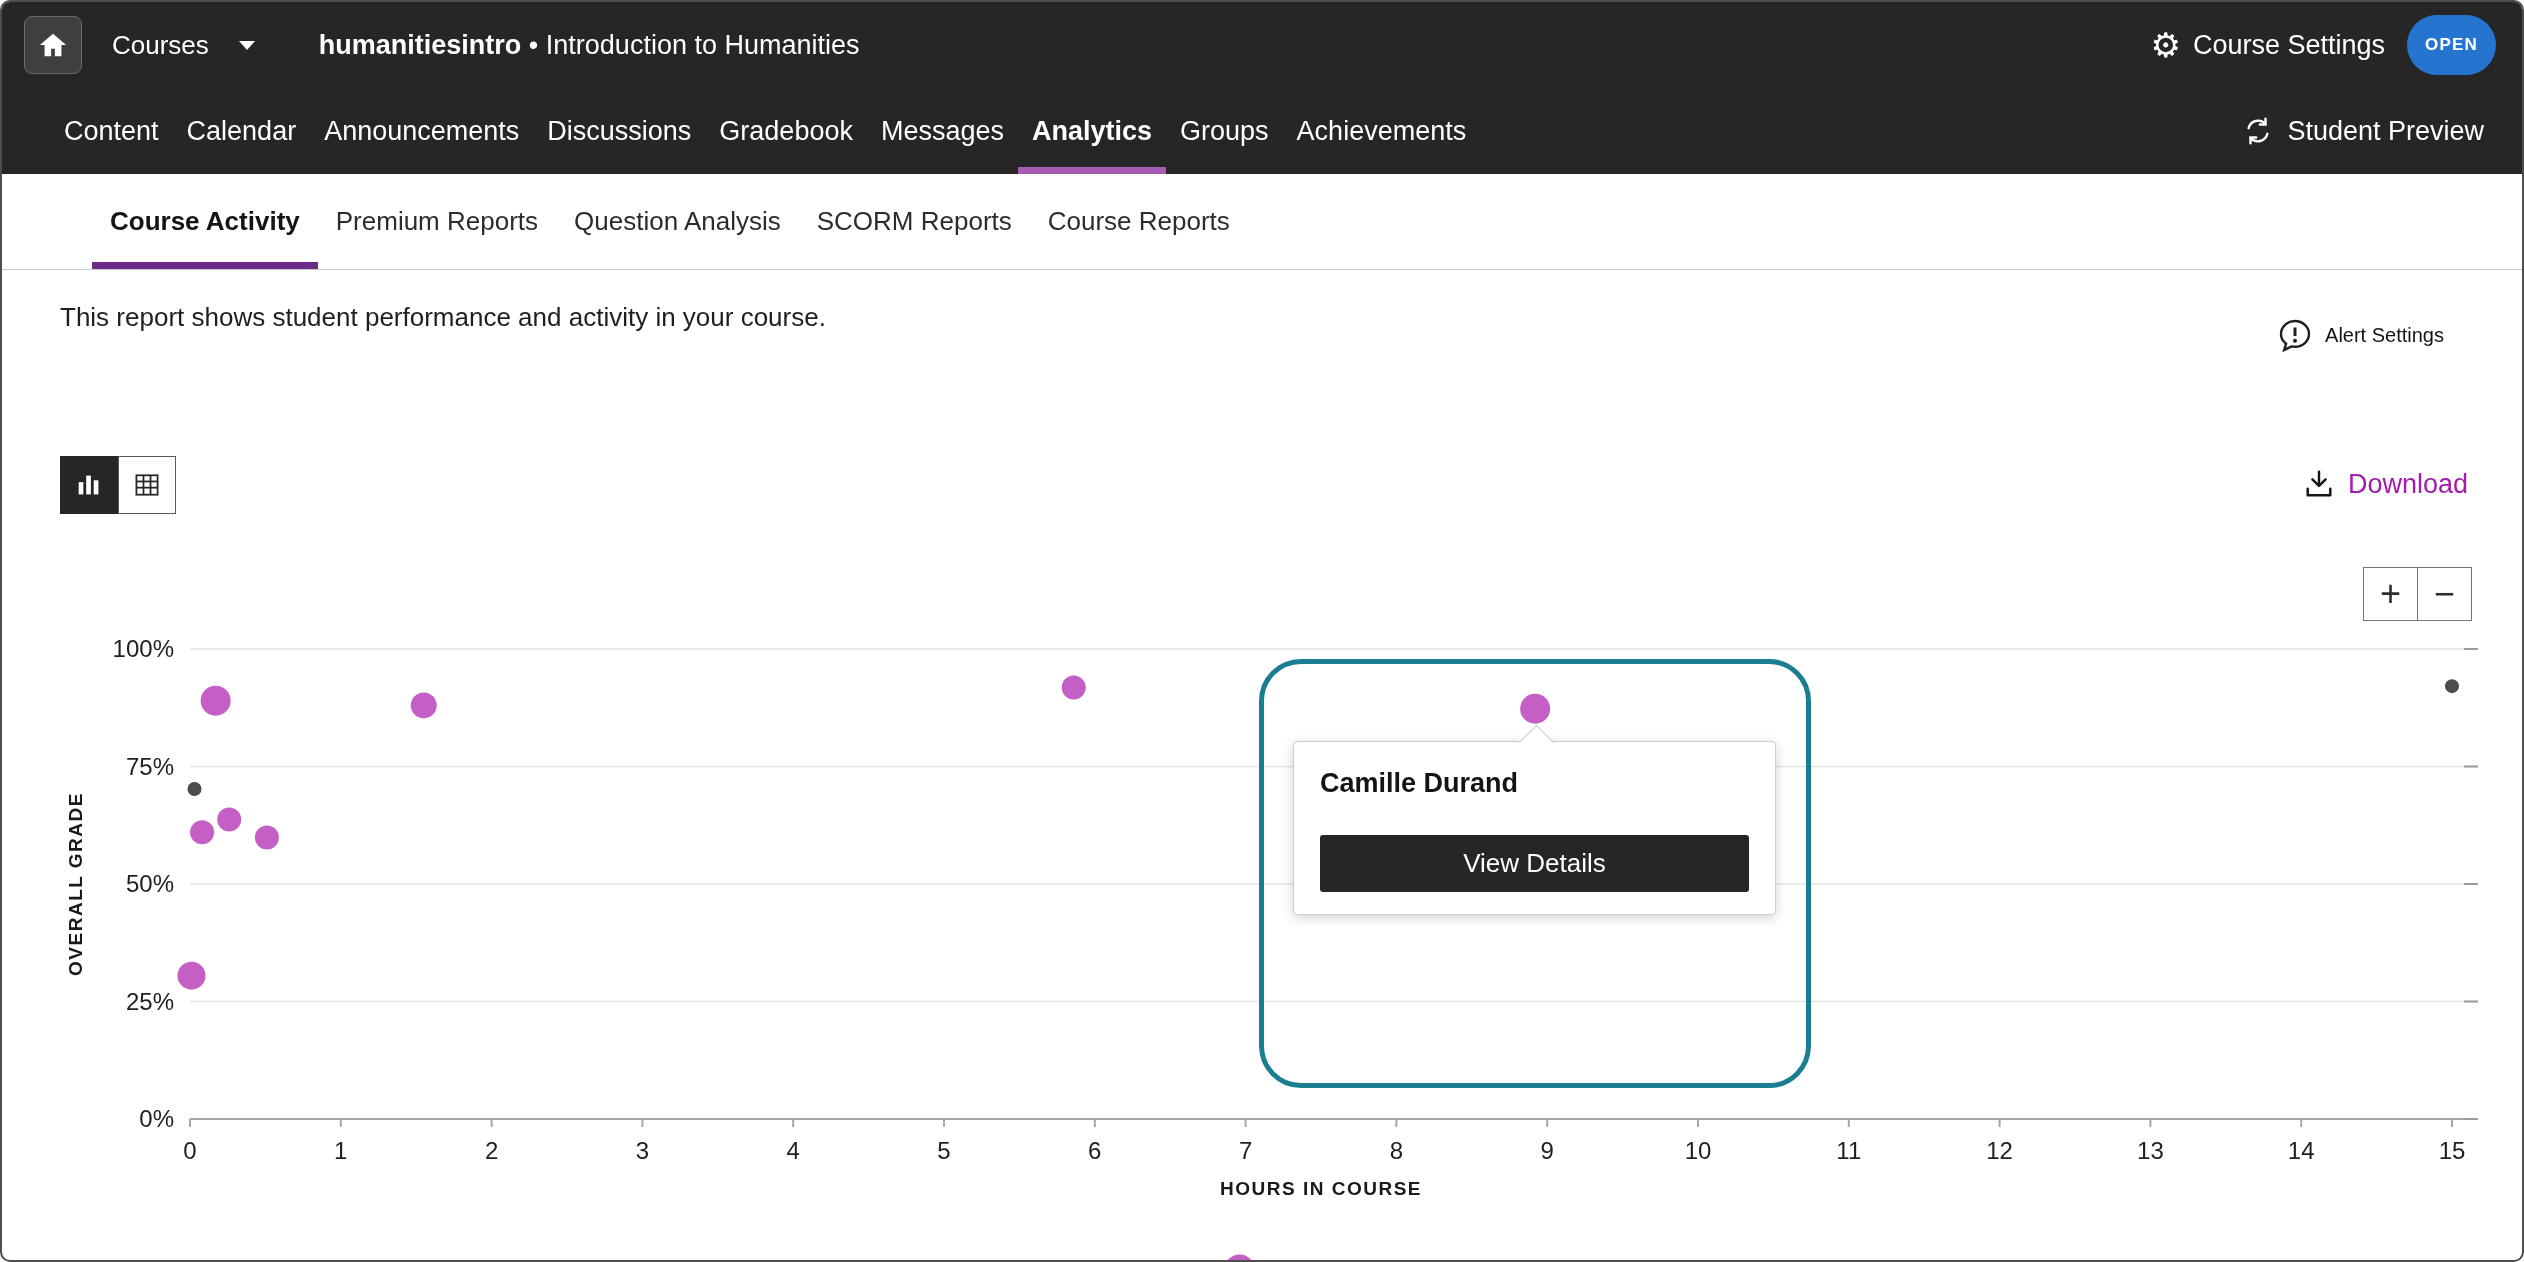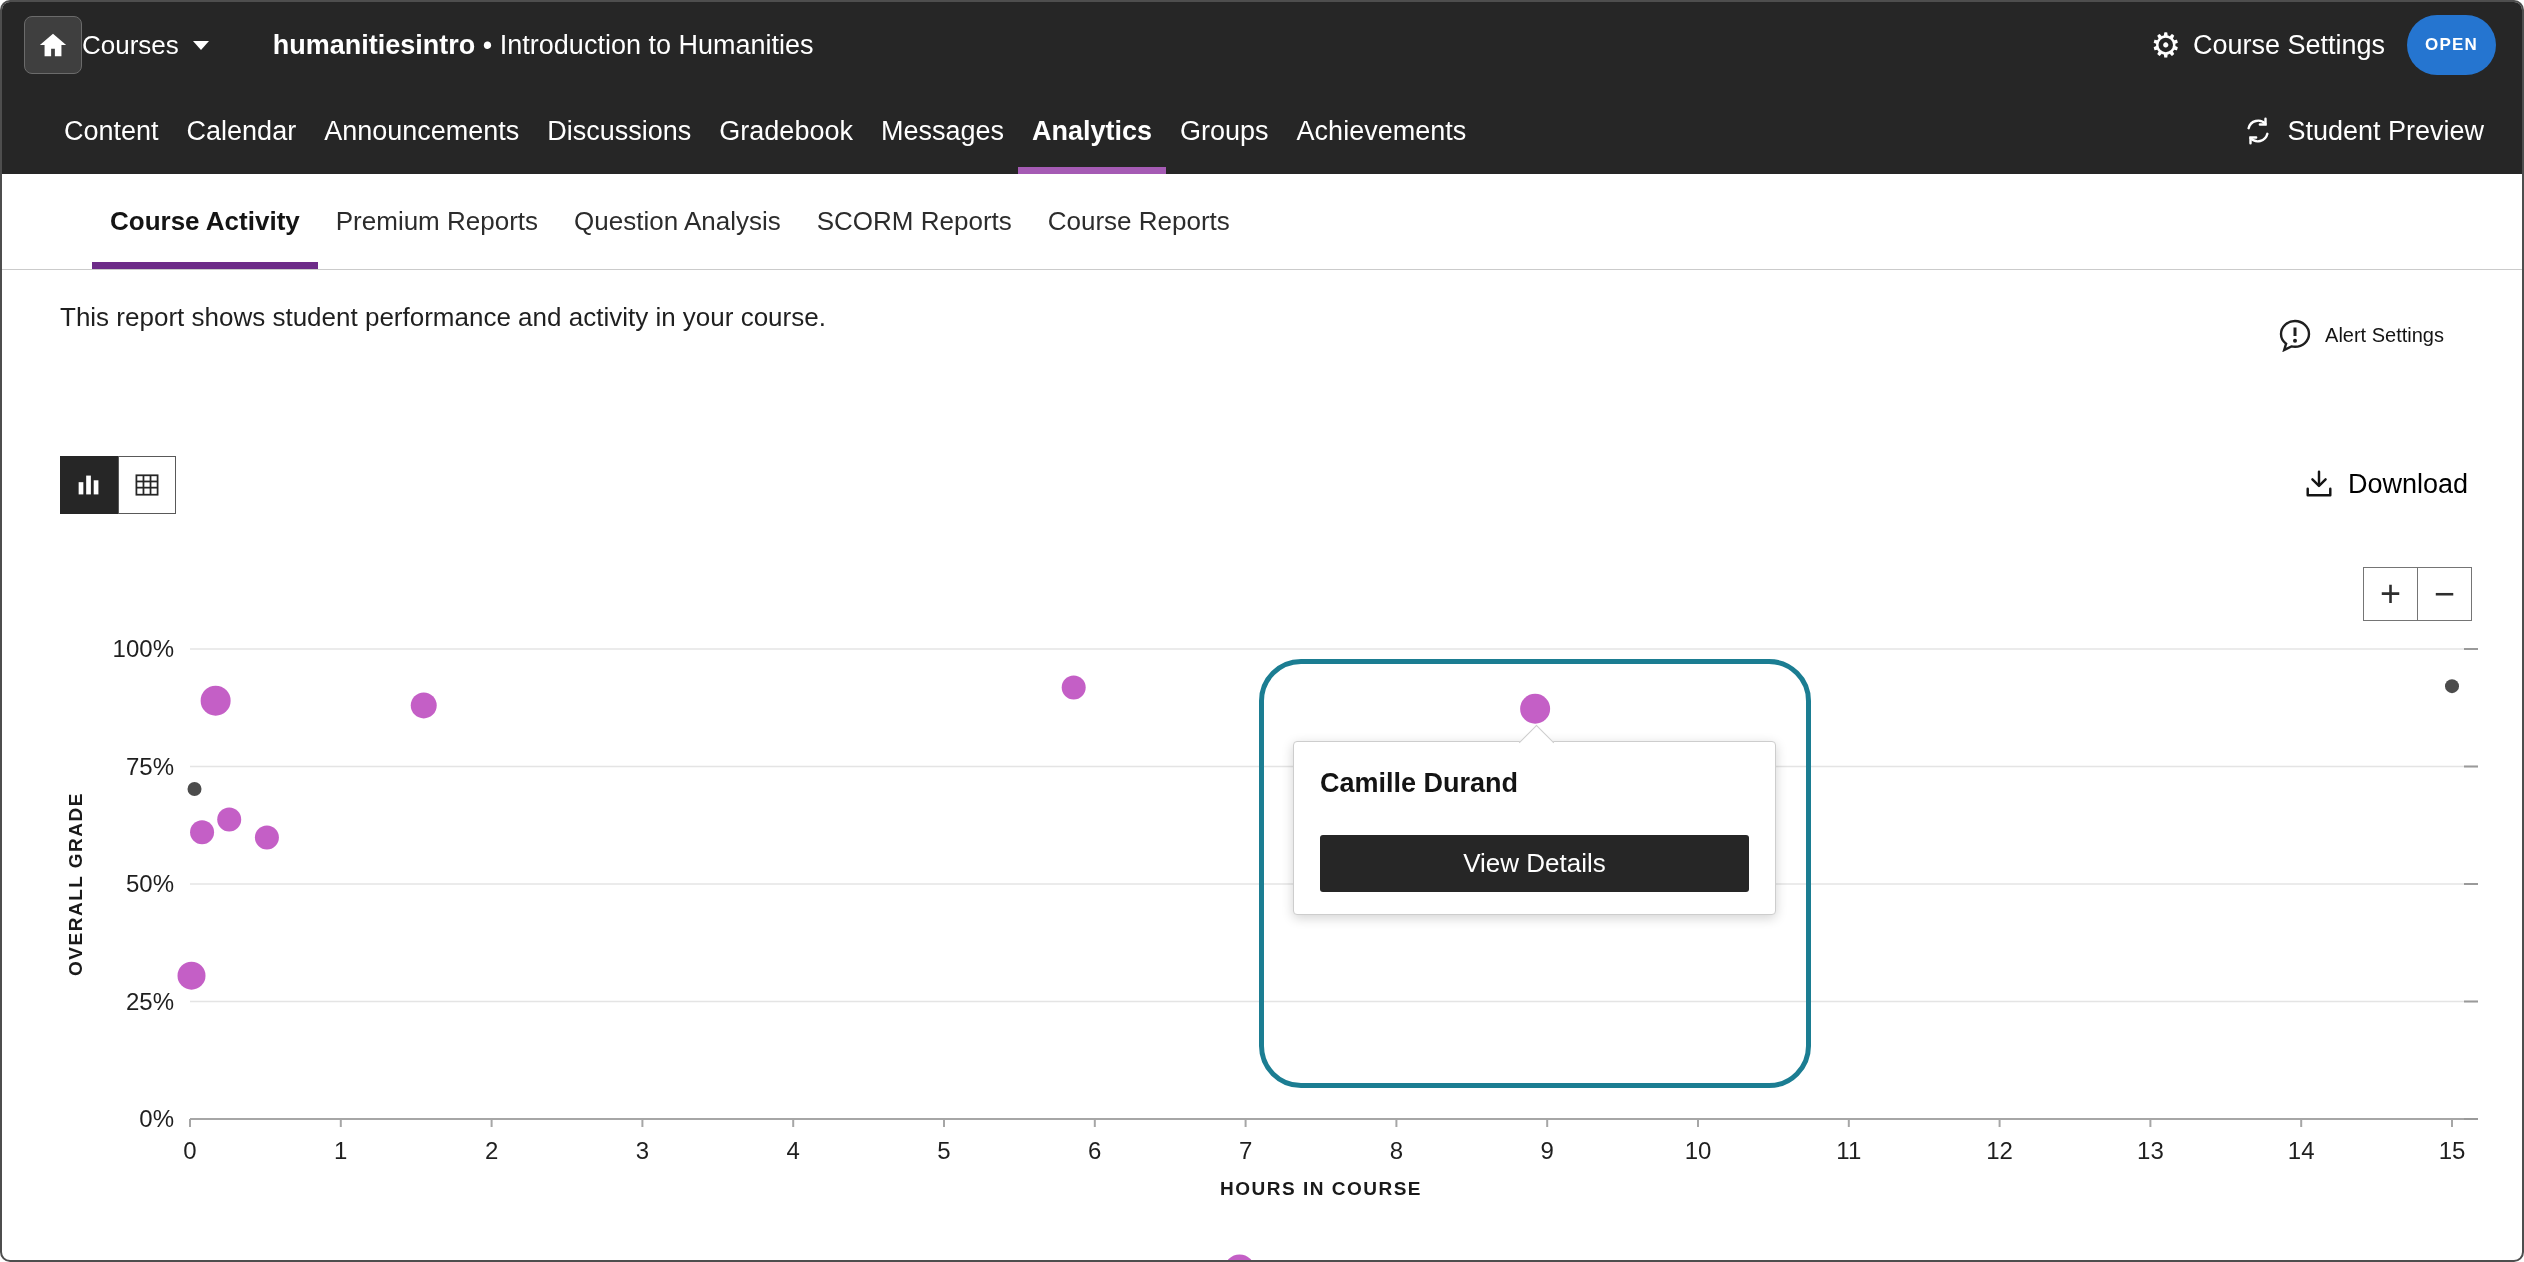--- a/index.html
+++ b/index.html
@@ -5,21 +5,21 @@
   html,body{margin:0;padding:0;background:#fff;}
   body{font-family:"Liberation Sans",sans-serif;}
   .page{position:relative;width:2524px;height:1262px;background:#fff;overflow:hidden;
         border:2px solid #4e4e4e;border-radius:10px;box-sizing:border-box;}
 
   
   .topbar{position:absolute;top:0;left:0;right:0;height:86px;background:#262626;
           display:flex;align-items:center;color:#fff;}
   .home-btn{width:56px;height:56px;margin-left:22px;background:#3f3f3f;border:1px solid #6b6b6b;
             border-radius:8px;display:flex;align-items:center;justify-content:center;cursor:pointer;flex:0 0 auto;}
-  .courses{display:flex;align-items:center;gap:14px;font-size:26px;cursor:pointer;}
+  .courses{display:flex;align-items:center;gap:30px;margin-left:30px;font-size:26px;cursor:pointer;}
   .caret-down{width:0;height:0;border-left:8px solid transparent;border-right:8px solid transparent;
               border-top:9px solid #fff;}
   .course-title{margin-left:64px;font-size:27px;white-space:nowrap;}
   .course-title b{font-weight:700;}
   .topbar-right{margin-left:auto;display:flex;align-items:center;}
   .settings{display:flex;align-items:center;gap:12px;font-size:27px;cursor:pointer;}
   .gear{font-size:34px;line-height:1;}
   .open-badge{margin:0 26px 0 22px;background:var(--badge-blue);border-radius:999px;
               padding:20px 18px;font-size:17px;font-weight:700;letter-spacing:1.2px;cursor:pointer;}
 
@@ -44,21 +44,21 @@
   .report-desc{position:absolute;top:296px;left:58px;font-size:26px;color:#1f1f1f;line-height:39px;}
   .learn-more{color:var(--link-blue);text-decoration:underline;cursor:pointer;}
   .alert-settings{position:absolute;top:316px;right:78px;display:flex;align-items:center;gap:13px;
                   font-size:20px;color:#141414;cursor:pointer;}
   .view-toggle{position:absolute;top:454px;left:58px;display:flex;}
   .toggle-btn{width:58px;height:58px;display:flex;align-items:center;justify-content:center;
               box-sizing:border-box;cursor:pointer;}
   .toggle-btn.chart-view{background:#262626;}
   .toggle-btn.table-view{background:#fff;border:1px solid #595959;}
   .download{position:absolute;top:466px;right:54px;display:flex;align-items:center;gap:13px;
-            font-size:27px;color:#000000;cursor:pointer;}
+            font-size:27px;color:#a21caf;cursor:pointer;}
   .zoom-controls{position:absolute;top:565px;right:50px;display:flex;border:1px solid #757575;}
   .zoom-btn{width:53px;height:52px;background:#fff;display:flex;align-items:center;justify-content:center;
             font-size:36px;color:#2e2e2e;cursor:pointer;}
   .zoom-btn + .zoom-btn{border-left:1px solid #757575;}
 
   
   #chart{position:absolute;left:0;top:600px;}
 
   
   .focus-ring{position:absolute;left:1257px;top:657px;width:552px;height:429px;

